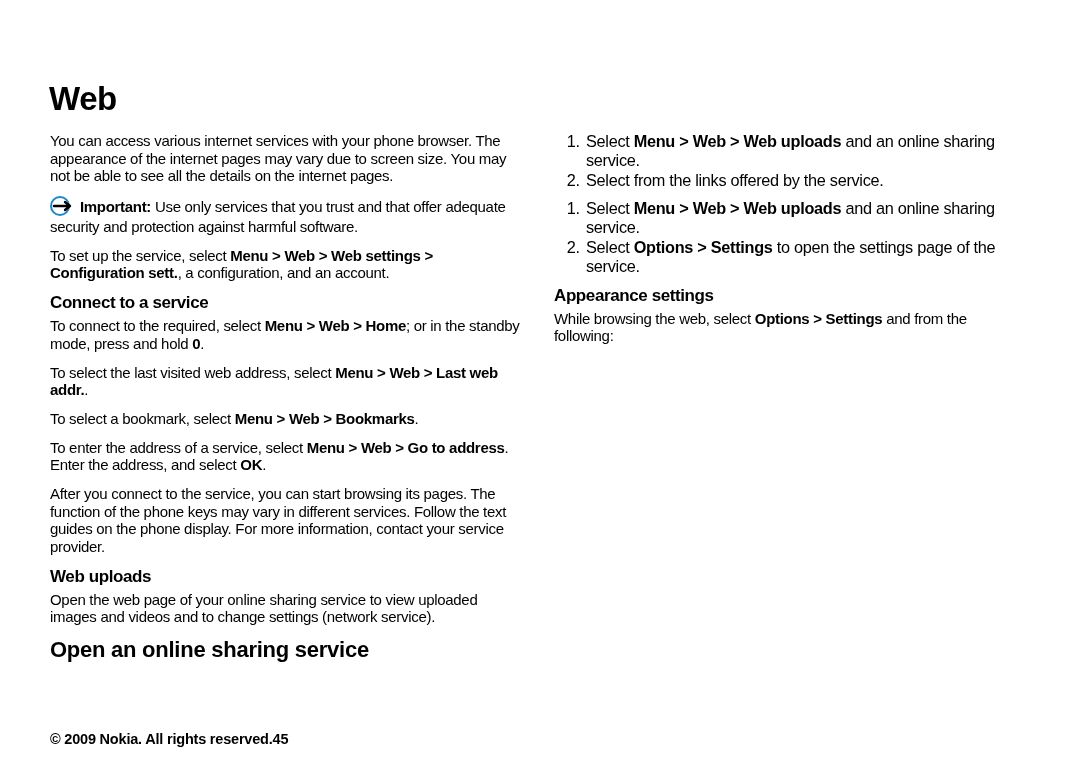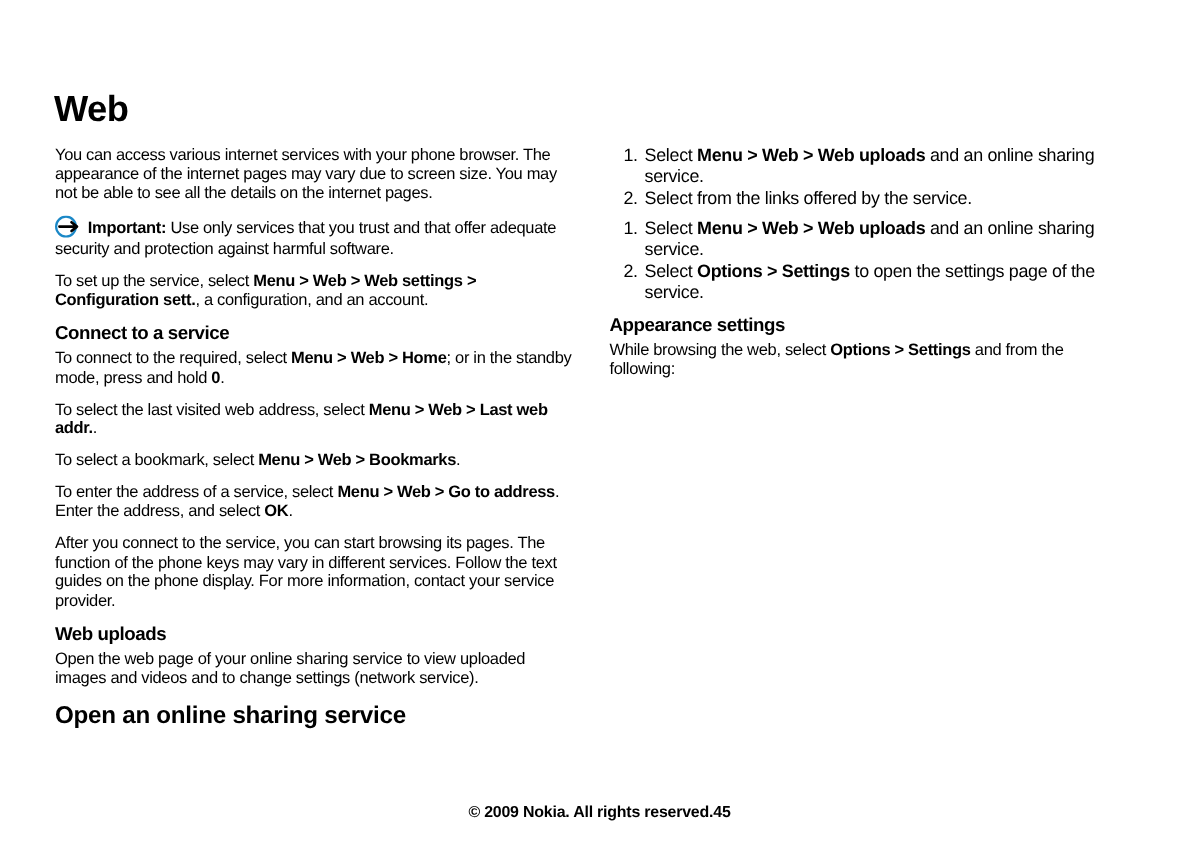--- a/index.html
+++ b/index.html
@@ -92,21 +92,21 @@
     }
 
     b { font-weight: bold; }
 
     .footer {
       position: absolute;
       left: 50px;
       right: 40px;
       bottom: 32px;
       display: flex;
-      justify-content: center;
+      justify-content: flex-start;
       font-size: 14.5px;
       font-weight: bold;
       letter-spacing: -0.2px;
     }
 
     .icon-imp {
       display: inline-block;
       vertical-align: -6px;
       width: 26px;
       height: 22px;

